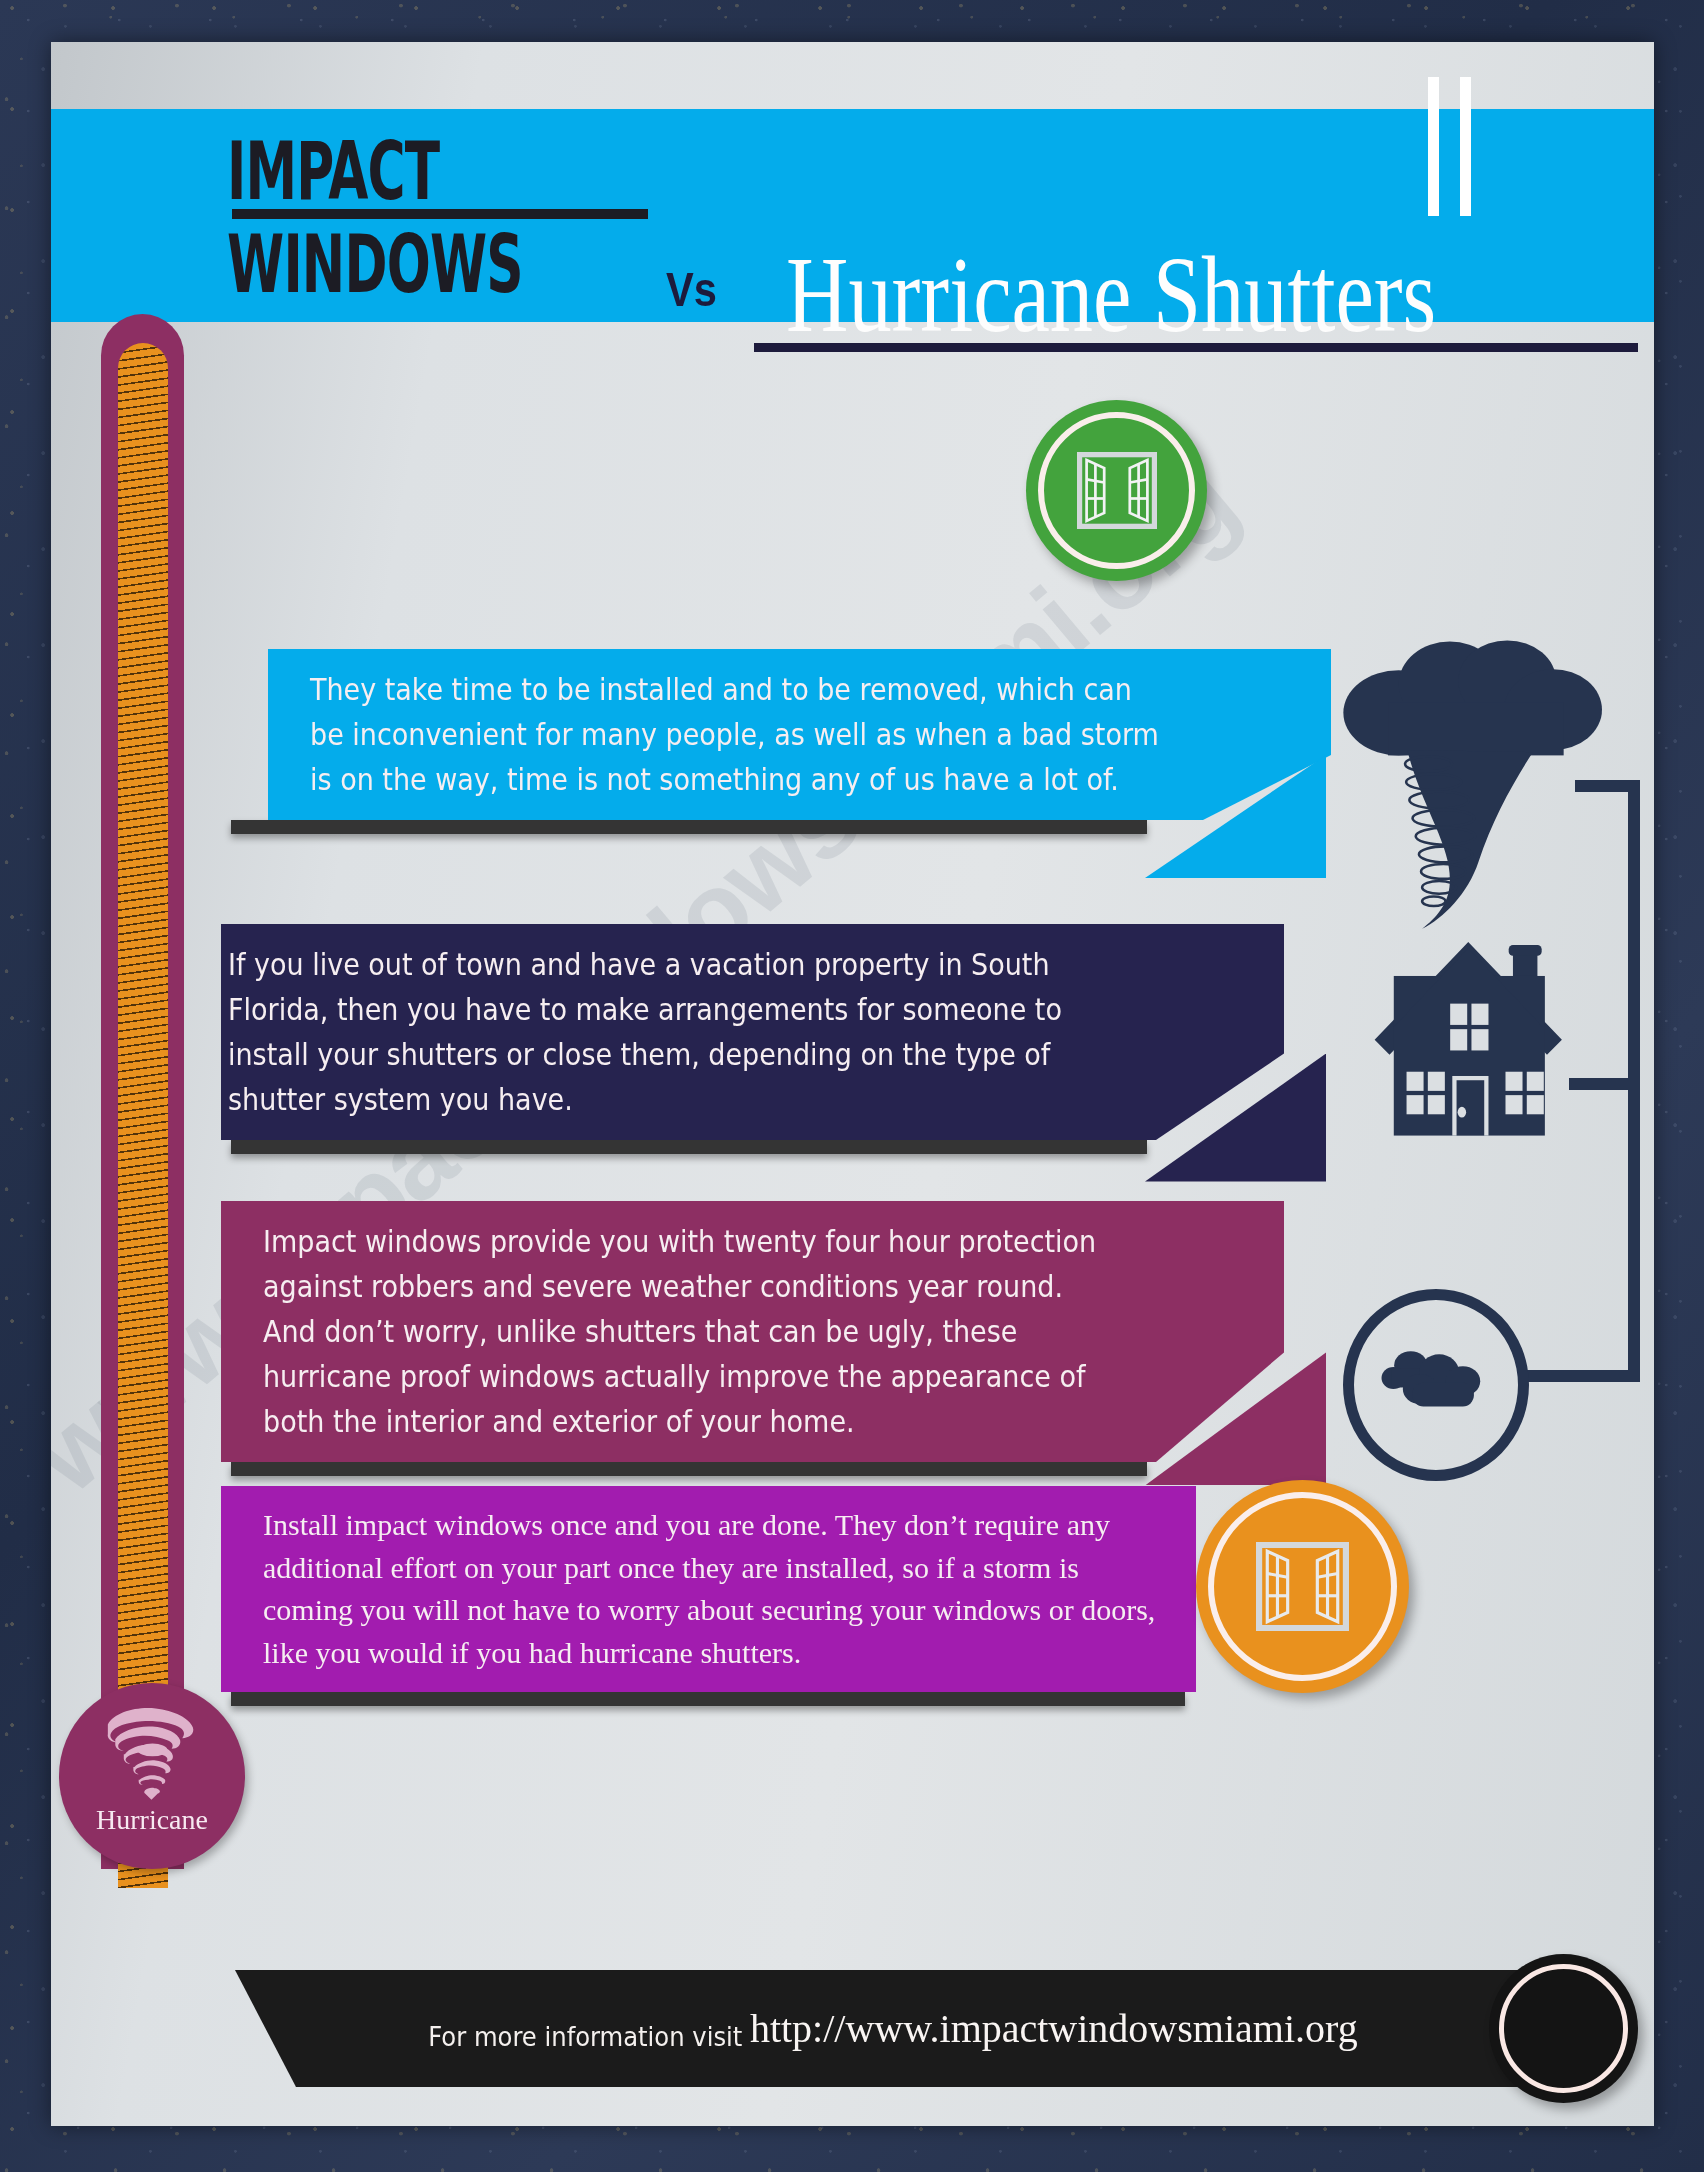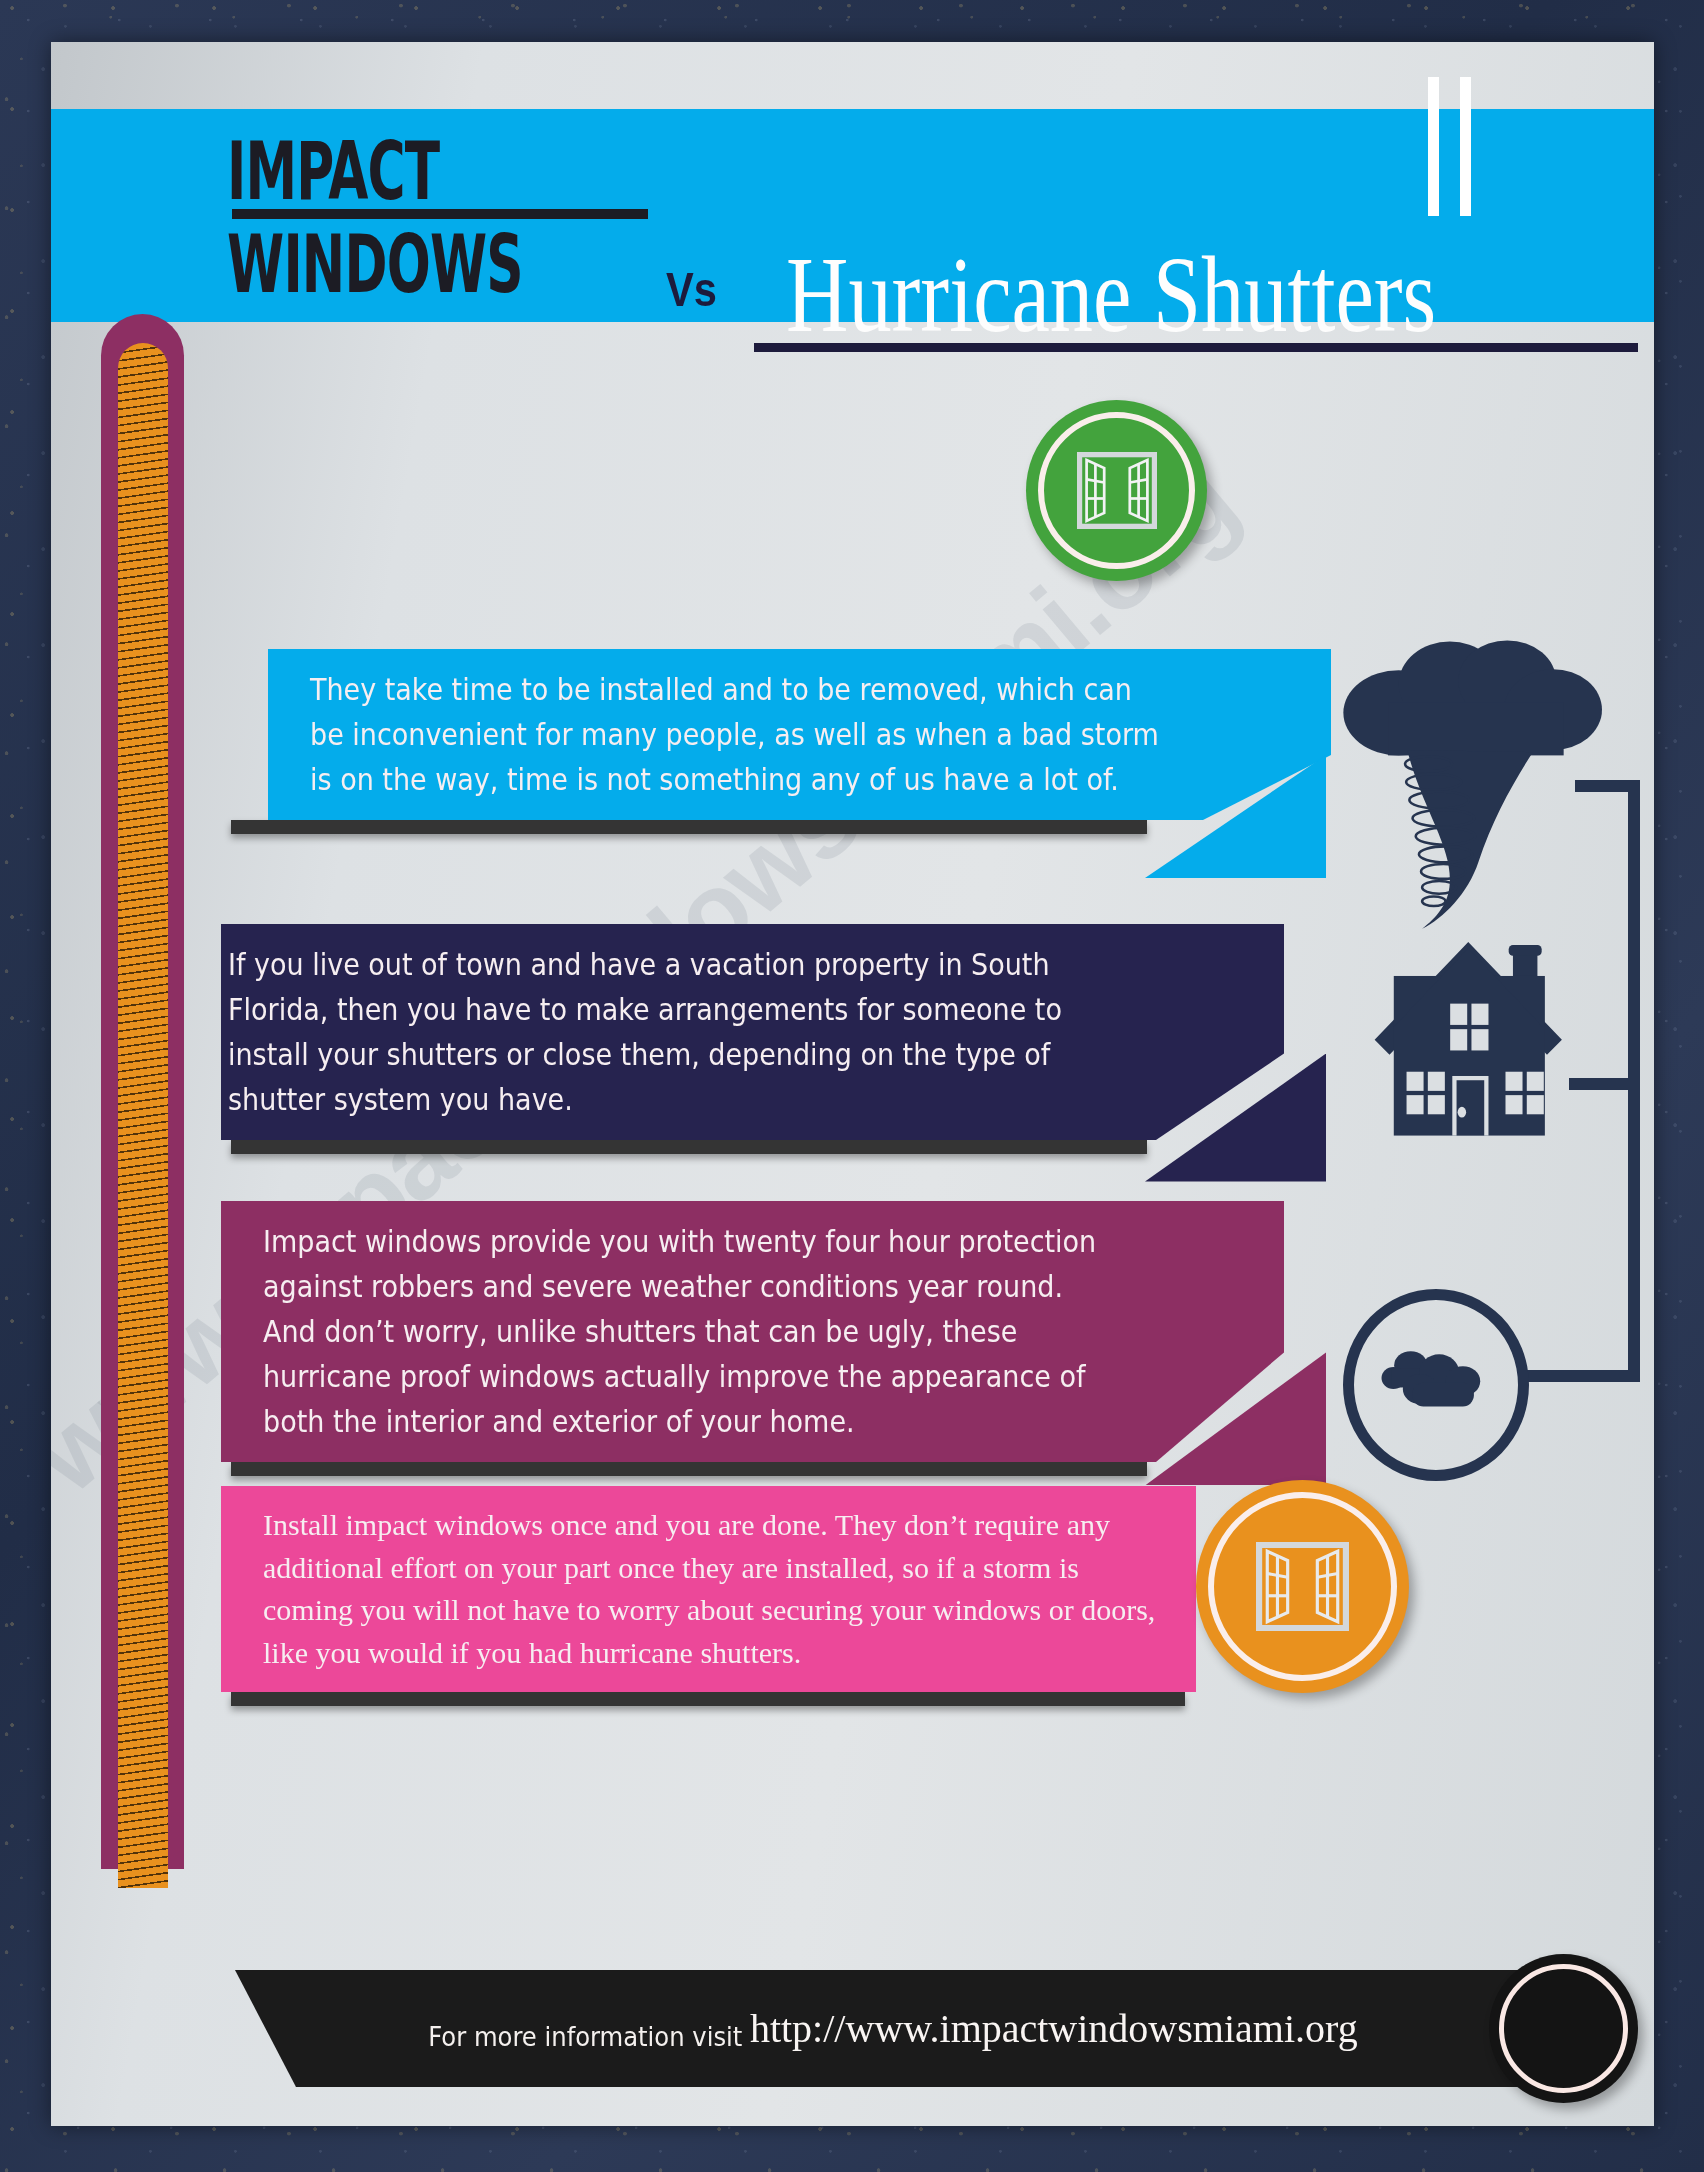--- a/index.html
+++ b/index.html
@@ -194,21 +194,21 @@
   }
   #card-4 .tail-flag{
     position:absolute; left:924px; top:58%; width:181px; height:133px;
     background:#8d2f63;
     clip-path:polygon(100% 0, 100% 100%, 0 100%);
     z-index:2;
   }
 
   
   #card-5{ left:170px; top:1444px; }
-  #card-5 .card-body{ width:975px; background:#ec4899; }
+  #card-5 .card-body{ width:975px; background:#a21caf; }
   #card-5 .card-shadowbar{ left:9.6px; bottom:-14px; width:954px; }
 
   
   .circle-icon{
     position:absolute; border-radius:50%;
     display:flex; align-items:center; justify-content:center;
     box-shadow:5.3px 6.4px 10.7px rgba(0,0,0,.30);
     z-index:5;
   }
   .circle-icon .ring{
@@ -282,20 +282,34 @@
   </div>
 
   <div id="watermark">www.impactwindowsmiami.org</div>
 
   <div id="thermo-tube">
     <div id="thermo-fill">
       <div id="thermo-hatch"></div>
     </div>
   </div>
 
+  <div id="thermo-bulb">
+    <svg id="hurricane-swirl" width="109" height="101" viewBox="0 0 100 95">
+      <g fill="#dfb2cb">
+        <path d="M8 22c6-11 26-17 45-15 17 2 32 9 35 18 2 6-4 10-10 10 3-4 2-8-4-11-8-4-22-6-34-5C26 20 14 24 11 30c-2 4 1 7 6 9-6 0-10-4-9-8 0-3 0-6 0-9z"></path>
+        <path d="M15 36c5-8 21-13 35-12 13 1 24 6 26 13 1 5-3 8-8 8 2-3 1-6-4-8-7-3-17-5-26-4-9 1-18 4-20 8-1 3 1 5 5 6-5 0-8-3-8-6v-5z"></path>
+        <path d="M24 50c4-6 16-10 26-9 10 1 18 5 19 10 1 4-2 6-6 6 2-2 1-5-3-6-5-3-13-4-20-3-7 1-13 3-15 6-1 2 1 4 4 5-4 0-6-3-6-5v-4z"></path>
+        <ellipse cx="50" cy="46" rx="14" ry="6"></ellipse>
+        <path d="M33 62c4-4 13-7 20-6 8 1 13 4 14 8 0 3-2 4-5 4 1-2 0-4-3-5-4-2-10-3-15-2-5 1-9 2-10 4-1 2 1 3 3 4-3 0-5-2-5-4v-3z"></path>
+        <path d="M38 74c3-3 10-5 15-4 5 1 9 3 9 5 0 2-1 3-3 3 0-1 0-2-2-3-3-1-7-2-11-1-4 0-6 1-7 2-1 1 0 2 2 3-2 0-4-1-4-3v-2z"></path>
+        <path d="M43 84c2-2 6-3 9-2 3 0 5 2 5 3 0 1-1 2-2 2l-6 6-6-6c-1 0-1-2 0-3z"></path>
+      </g>
+    </svg>
+    <div id="hurricane-bulb-label">Hurricane</div>
+  </div>
 
   <svg id="tornado-ill" width="325" height="298" viewBox="0 0 305 280">
     <g fill="#26344f">
       <ellipse cx="70" cy="75" rx="52" ry="40"></ellipse>
       <ellipse cx="118" cy="48" rx="48" ry="40"></ellipse>
       <ellipse cx="172" cy="45" rx="46" ry="38"></ellipse>
       <ellipse cx="215" cy="72" rx="46" ry="38"></ellipse>
       <rect x="60" y="65" width="165" height="50"></rect>
       <path d="M78 110 C 92 165, 120 200, 118 235 C 117 255, 105 268, 92 278
                C 112 268, 135 245, 145 215 C 158 175, 178 140, 196 112 Z"></path>

